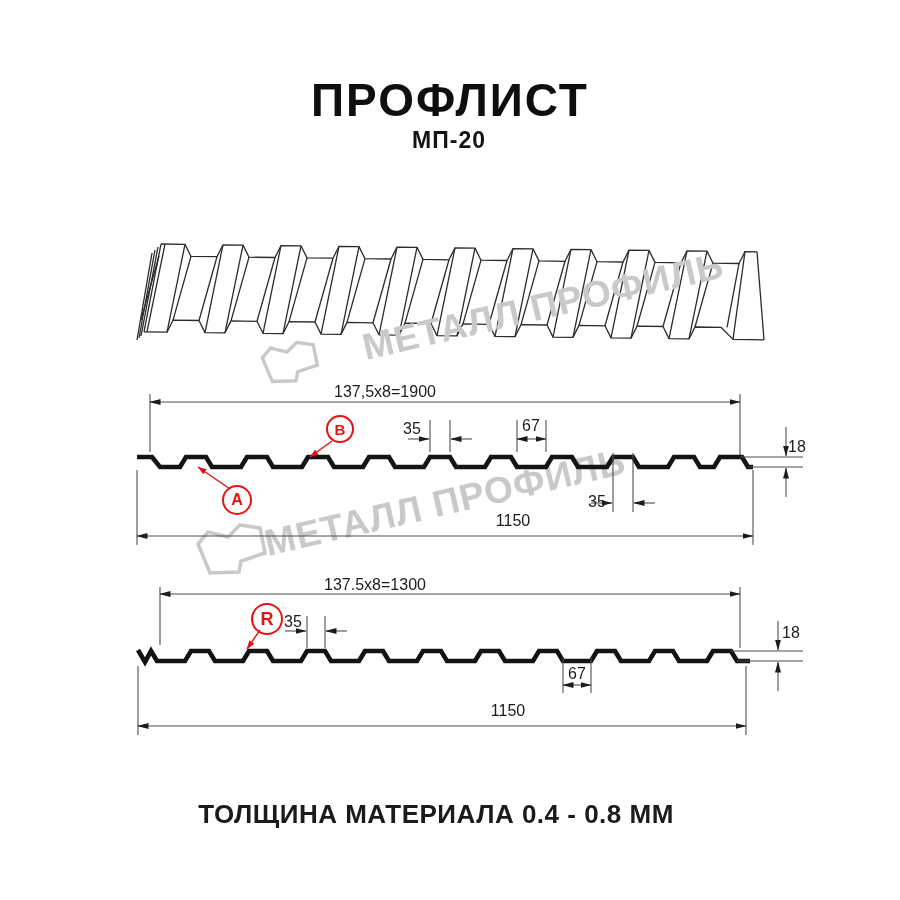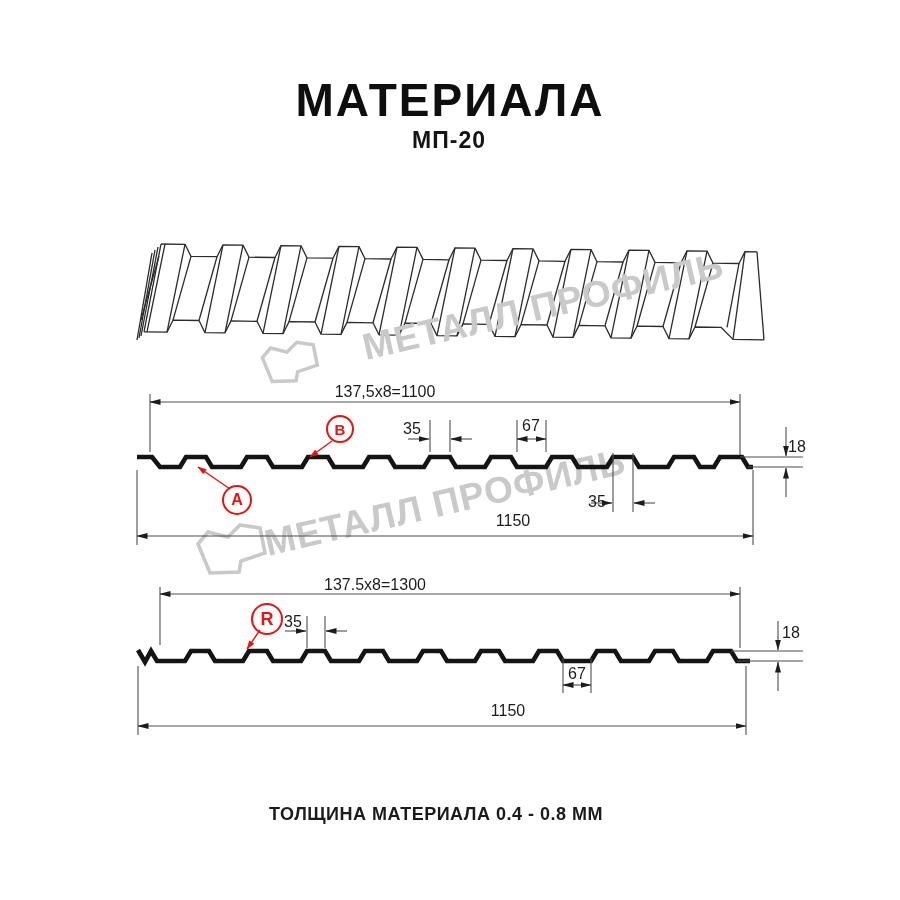--- a/index.html
+++ b/index.html
@@ -3,21 +3,21 @@
 <meta charset="utf-8">
 <style>
   html,body{margin:0;padding:0;background:#ffffff;}
   .page{position:relative;width:900px;height:900px;background:#fff;overflow:hidden;
         font-family:"Liberation Sans",sans-serif;}
   .title{position:absolute;left:450px;top:100px;transform:translate(-50%,-50%);
          font-size:46px;font-weight:800;letter-spacing:2px;color:#0e0e0e;white-space:nowrap;}
   .subtitle{position:absolute;left:449px;top:140px;transform:translate(-50%,-50%);
             font-size:23px;font-weight:600;letter-spacing:1px;color:#141414;white-space:nowrap;text-align:right;}
   .footer{position:absolute;left:436px;top:814px;transform:translate(-50%,-50%);
-          font-size:18px;font-weight:600;letter-spacing:.5px;color:#1b1b1b;white-space:nowrap;}
+          font-size:26px;font-weight:600;letter-spacing:.5px;color:#1b1b1b;white-space:nowrap;}
   .dim{position:absolute;transform:translate(-50%,-50%);font-size:16px;color:#1c1c1c;
        white-space:nowrap;line-height:1;}
   .marklbl{position:absolute;transform:translate(-50%,-50%);border:2px solid #e81212;
            border-radius:50%;color:#e81212;display:flex;align-items:center;justify-content:center;
            font-weight:700;background:transparent;}
   .lblB{left:340px;top:429px;width:24px;height:24px;font-size:15px;}
   .lblA{left:237px;top:500px;width:26px;height:26px;font-size:16px;}
   .lblR{left:267px;top:619px;width:28px;height:28px;font-size:18px;}
   svg{position:absolute;left:0;top:0;}
   .wm-text{font-size:37px;font-weight:700;letter-spacing:1px;fill:#c9c9c9;}
@@ -165,24 +165,24 @@
         <line x1="746" y1="666" x2="746" y2="735"></line>
         <line x1="138" y1="726" x2="746" y2="726" marker-start="url(#ah)" marker-end="url(#ah)"></line>
       </g>
 
       <g stroke="#e81212" stroke-width="1.4">
         <line x1="260" y1="630" x2="247" y2="649" marker-end="url(#ahr)"></line>
       </g>
     </g>
   </svg>
 
-  <div class="title">МАТЕРИАЛА</div>
+  <div class="title">ПРОФЛИСТ</div>
   <div class="subtitle">МП-20</div>
 
-  <span class="dim" style="left:385px;top:392px;">137,5x8=1100</span>
+  <span class="dim" style="left:385px;top:392px;">137,5x8=1900</span>
   <span class="dim" style="left:412px;top:429px;">35</span>
   <span class="dim" style="left:531px;top:426px;">67</span>
   <span class="dim" style="left:797px;top:447px;">18</span>
   <span class="dim" style="left:597px;top:502px;">35</span>
   <span class="dim" style="left:513px;top:521px;">1150</span>
   <div class="marklbl lblB">B</div>
   <div class="marklbl lblA">A</div>
 
   <span class="dim" style="left:375px;top:585px;">137.5x8=1300</span>
   <span class="dim" style="left:293px;top:622px;">35</span>

